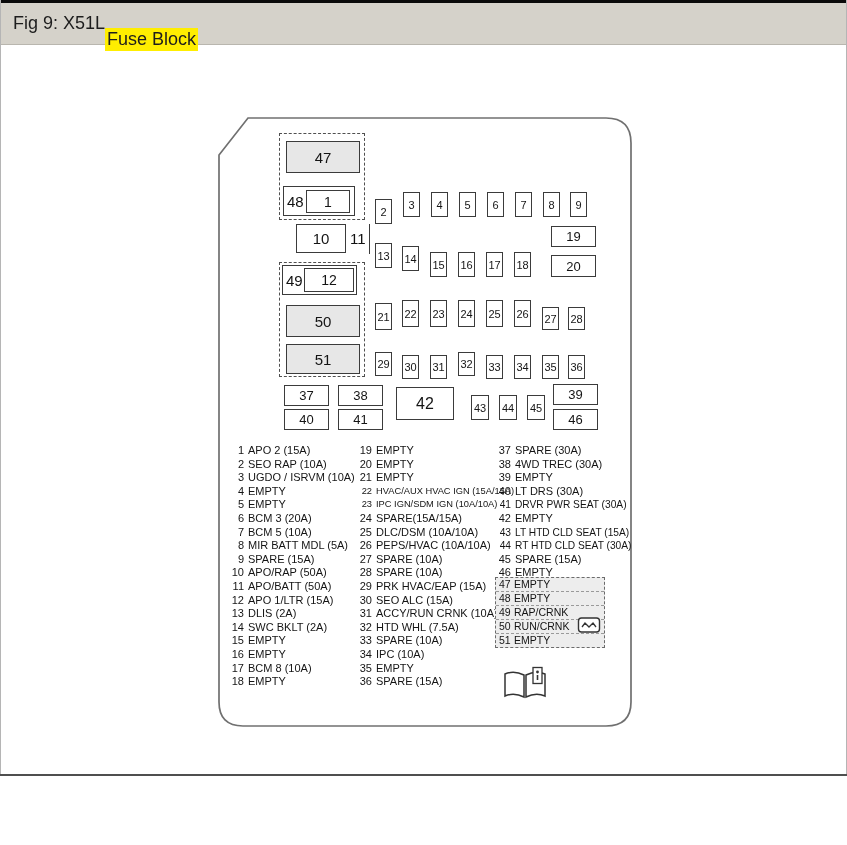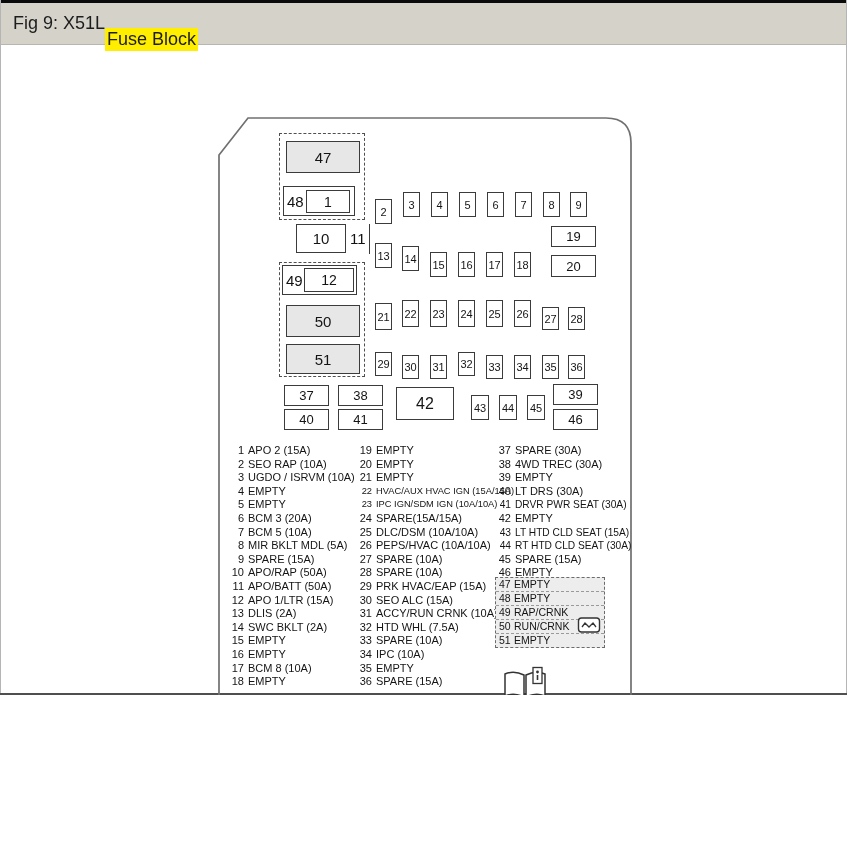--- a/index.html
+++ b/index.html
@@ -1,16 +1,16 @@
 <!DOCTYPE html>
 <html><head>
 <meta charset="utf-8">
 <style>
   html,body{margin:0;padding:0;background:#ffffff;}
-  .page{position:relative;width:847px;height:695px;background:#fff;
+  .page{position:relative;width:847px;height:776px;background:#fff;
         font-family:"Liberation Sans",sans-serif;overflow:hidden;}
   .edge-top{position:absolute;left:0;top:0;width:847px;height:3px;background:#0a0a0a;}
   .edge-bottom{position:absolute;left:0;bottom:0;width:847px;height:2px;background:#4f4f4f;}
   .edge-left{position:absolute;left:0;top:0;bottom:0;width:1px;background:#b5b5b5;}
   .edge-right{position:absolute;right:0;top:0;bottom:0;width:1px;background:#b5b5b5;}
 
   .titlebar{position:absolute;left:1px;right:1px;top:3px;height:42px;background:#d5d2ca;
             border-bottom:1px solid #b9b6ae;display:flex;align-items:center;
             padding:0 12px;font-size:18px;color:#1d1d1d;box-sizing:border-box;}
   .hl{background:#ffee00;padding:1px 2px;margin-top:32px;}
@@ -153,21 +153,21 @@
       <div class="lrow">
     <span class="ln">6</span>
     <span class="ll">BCM 3 (20A)</span>
   </div>
       <div class="lrow">
     <span class="ln">7</span>
     <span class="ll">BCM 5 (10A)</span>
   </div>
       <div class="lrow">
     <span class="ln">8</span>
-    <span class="ll">MIR BKLT MDL (5A)</span>
+    <span class="ll">MIR BATT MDL (5A)</span>
   </div>
       <div class="lrow">
     <span class="ln">9</span>
     <span class="ll">SPARE (15A)</span>
   </div>
       <div class="lrow">
     <span class="ln">10</span>
     <span class="ll">APO/RAP (50A)</span>
   </div>
       <div class="lrow">

